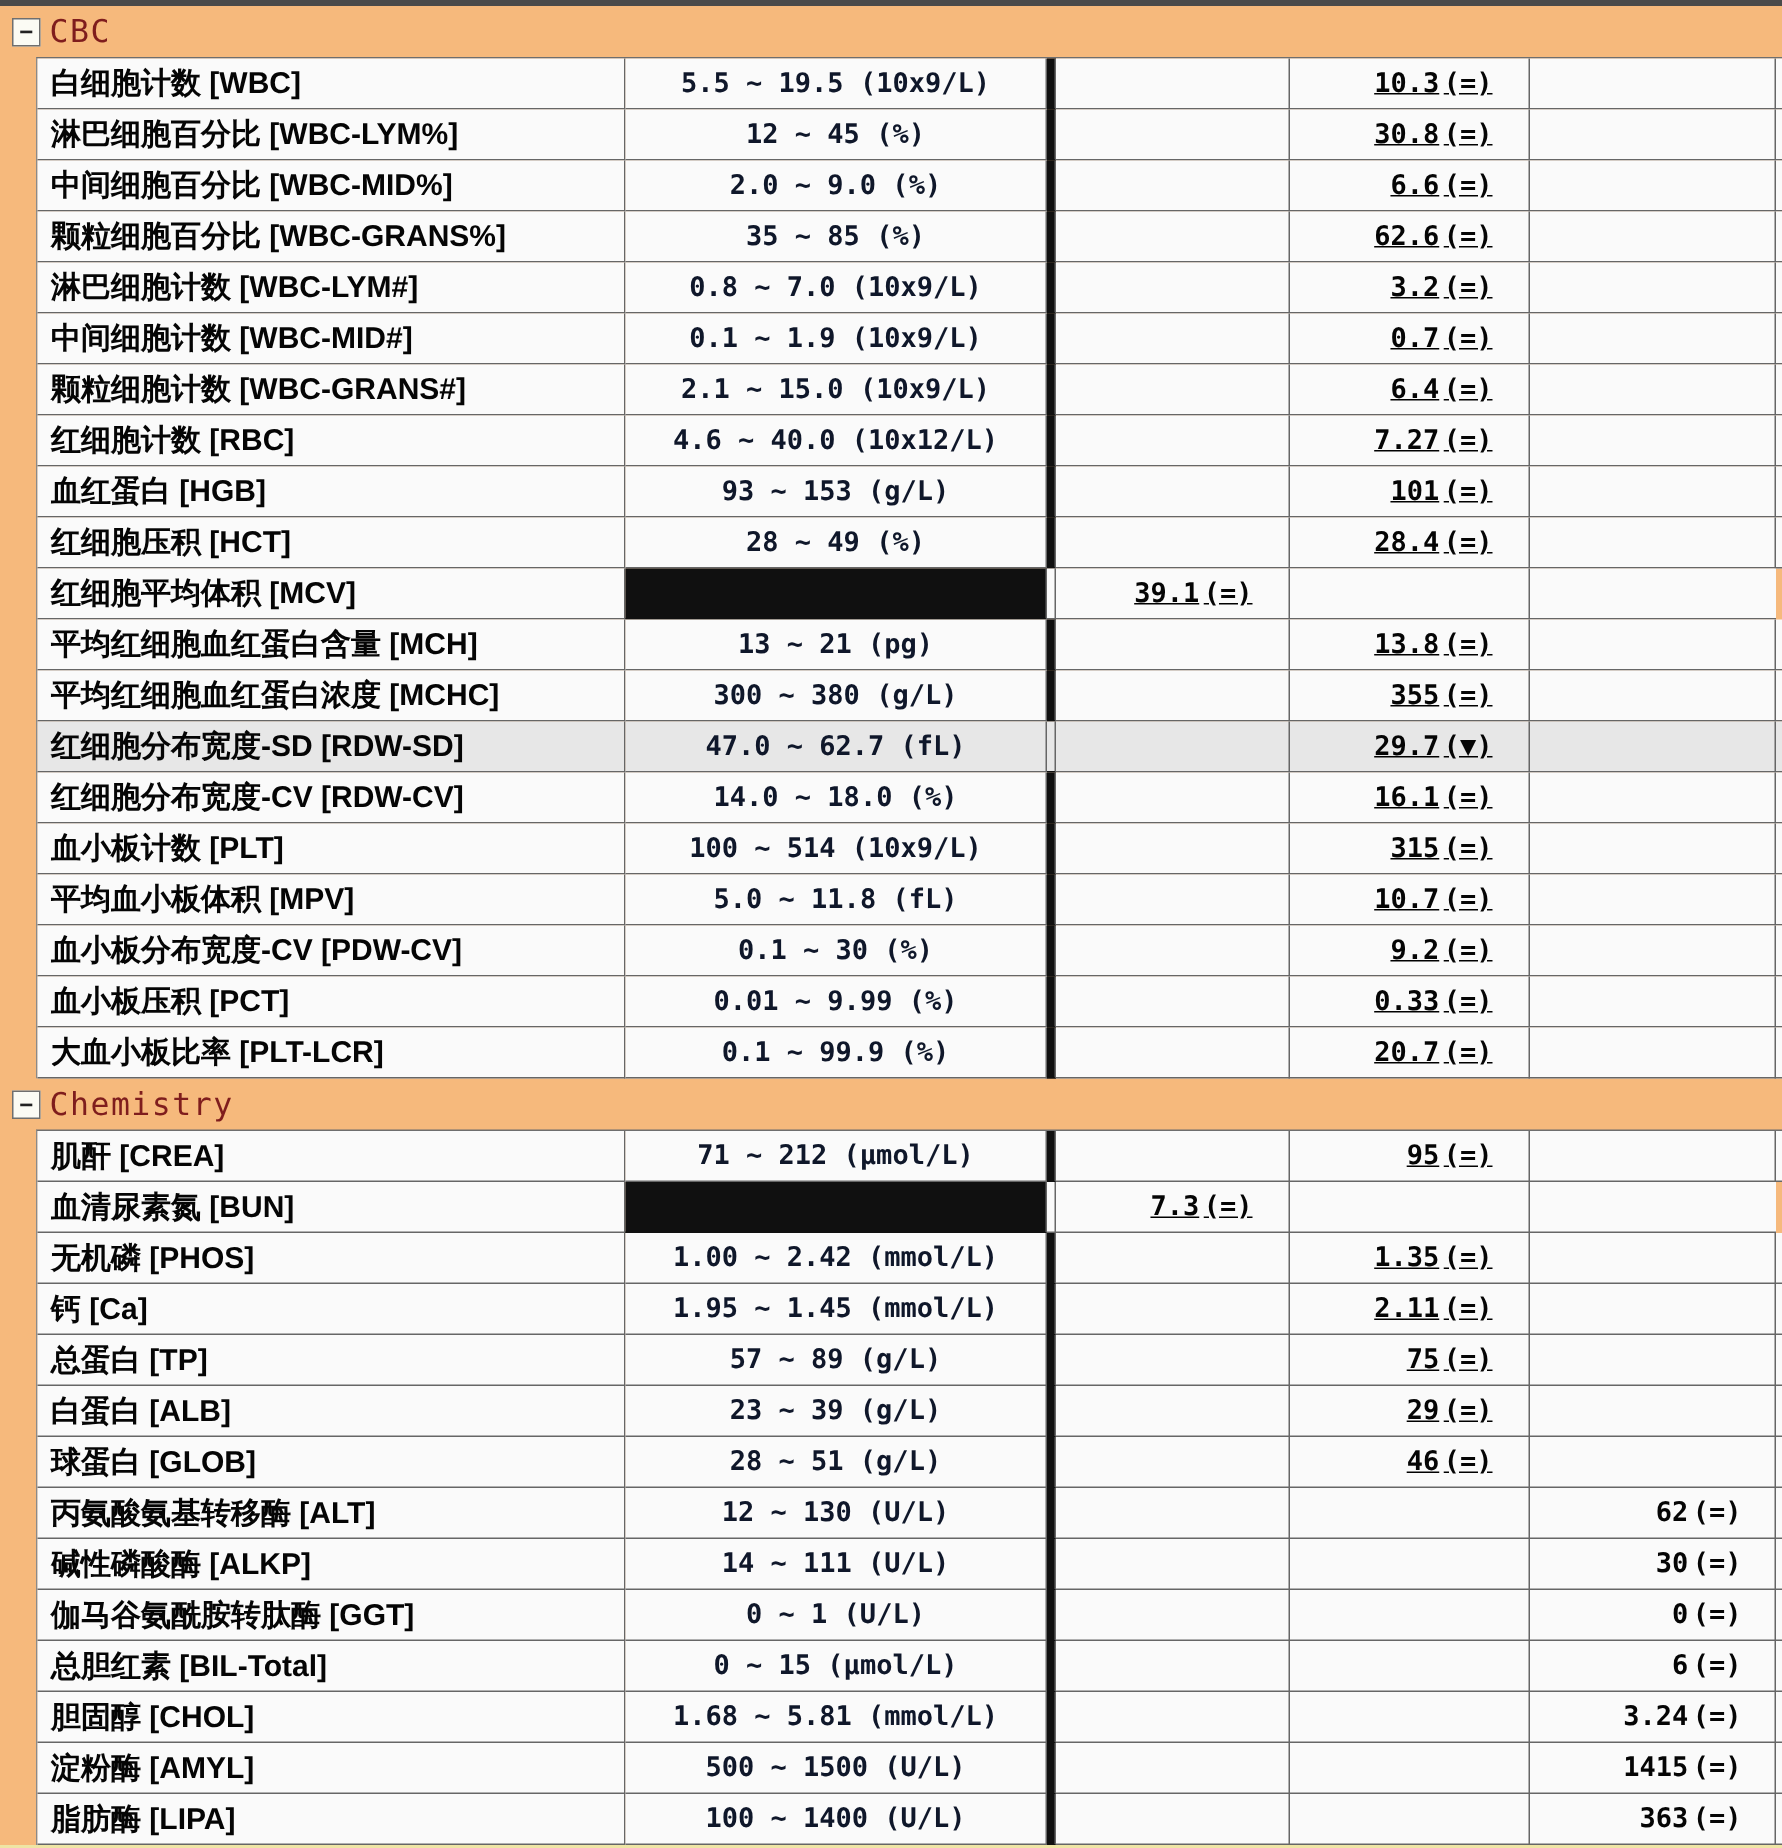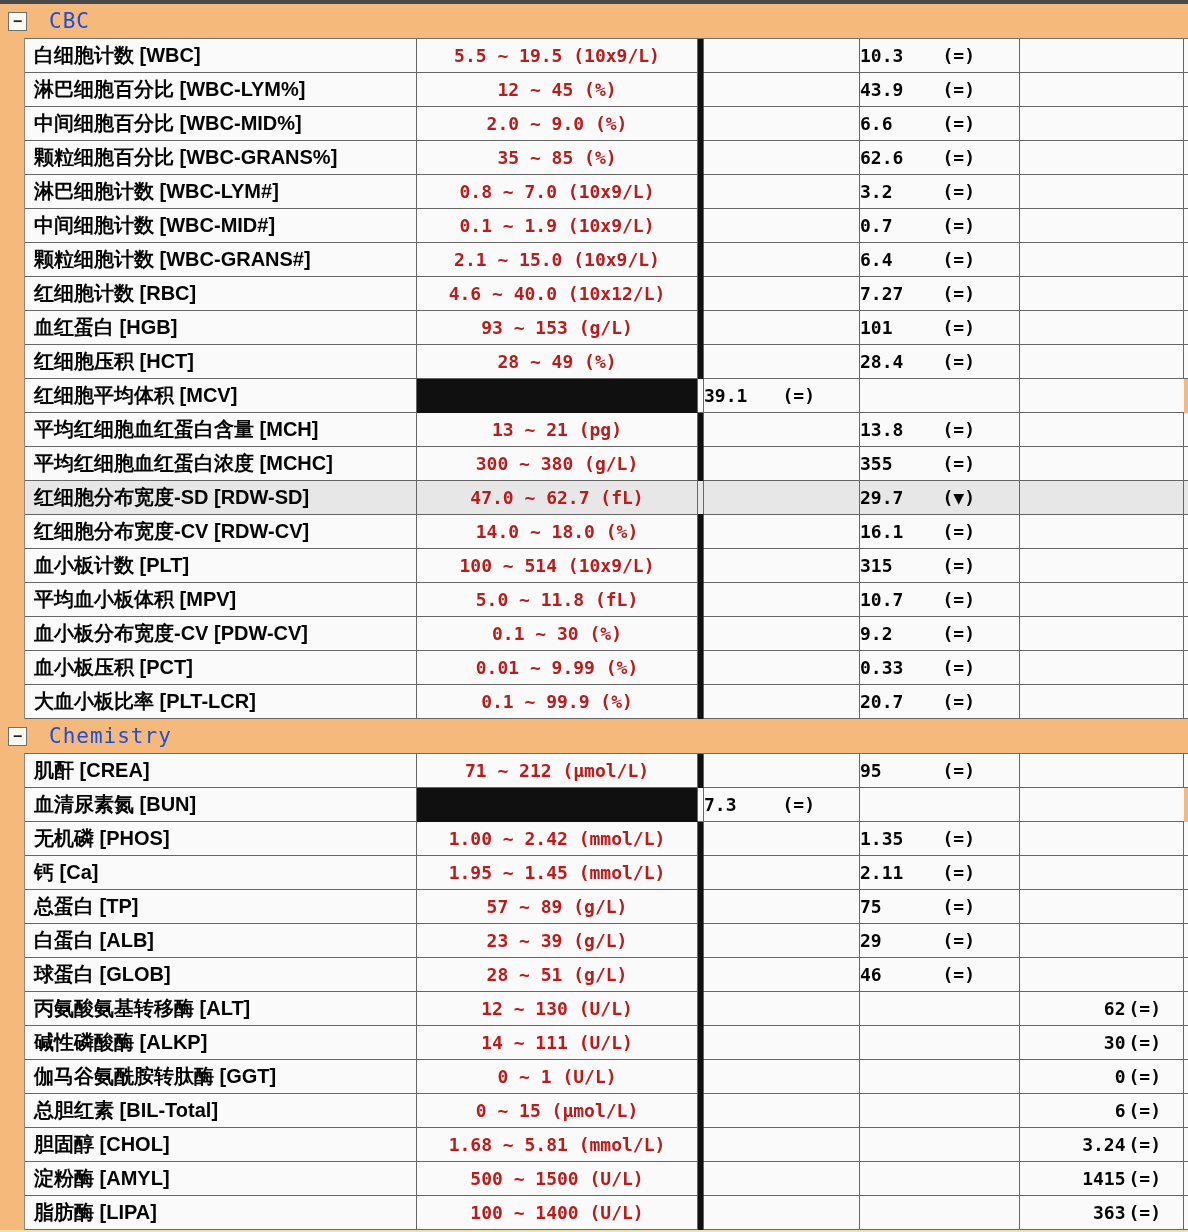--- a/index.html
+++ b/index.html
@@ -11,21 +11,21 @@
 
   .section-header { height:34px; display:flex; align-items:center; background:#F6B97C; }
   .collapse-box {
     width:19px; height:19px; margin-left:8px;
     background:#FBFBF4; border:1px solid #6F6F6F;
     display:flex; align-items:center; justify-content:center;
     font:bold 15px "DejaVu Sans Mono", monospace; color:#222;
     line-height:1; cursor:default;
   }
   .section-label {
-    margin-left:22px; color:#1d4ed8;
+    margin-left:6px; color:#7f1d1d;
     font:21px "DejaVu Sans Mono", monospace; letter-spacing:1px;
   }
 
   .rows { margin-left:24px; border-top:1px solid #6E6E6E; border-left:1px solid #8A8A8A; }
   .row {
     display:grid;
     grid-template-columns:392px 281px 6px 156px 160px 164px 4px;
     height:34px;
   }
   .cell {
@@ -34,23 +34,23 @@
   }
   .row.selected .cell { background:#E7E7E7; }
   .c-div { background:#101010; border-bottom:1px solid #101010; }
   .c-sliver { border-right:none; }
 
   .c-name {
     padding-left:9px; font-weight:bold; font-size:20px; color:#050505;
     font-family:Liberation Sans, sans-serif;
   }
   .c-range {
-    justify-content:center; font:bold 18px "DejaVu Sans Mono", monospace; color:#b91c1c;
+    justify-content:center; font:bold 18px "DejaVu Sans Mono", monospace; color:#0f172a;
   }
-  .c-res-mid   { justify-content:space-between; padding-right:44px; }
+  .c-res-mid   { justify-content:flex-end; padding-right:24px;text-decoration:underline; }
   .c-res-right { justify-content:flex-end; padding-right:22px;text-align:center; }
   .val  { font:bold 18px "DejaVu Sans Mono", monospace; color:#050505; }
   .flag { font:bold 18px "DejaVu Sans Mono", monospace; color:#050505; margin-left:3px; }
 
   .bottom-strip { height:4px; background:#F6B97C; border-top:2px solid #EFE5A5; }
 </style>
 </head>
 <body>
 
 <div class="top-strip"></div>
@@ -74,21 +74,21 @@
       <span class="flag"></span>
     </div>
     <div class="cell c-sliver"></div>
   </div>
     <div class="row">
     <div class="cell c-name">淋巴细胞百分比 [WBC-LYM%]</div>
     <div class="cell c-range">12 ~ 45 (%)</div>
     <div class="cell c-div"></div>
     <div class="cell c-empty"></div>
     <div class="cell c-res-mid">
-      <span class="val">43.9</span>
+      <span class="val">30.8</span>
       <span class="flag">(=)</span>
     </div>
     <div class="cell c-res-right">
       <span class="val"></span>
       <span class="flag"></span>
     </div>
     <div class="cell c-sliver"></div>
   </div>
     <div class="row">
     <div class="cell c-name">中间细胞百分比 [WBC-MID%]</div>

